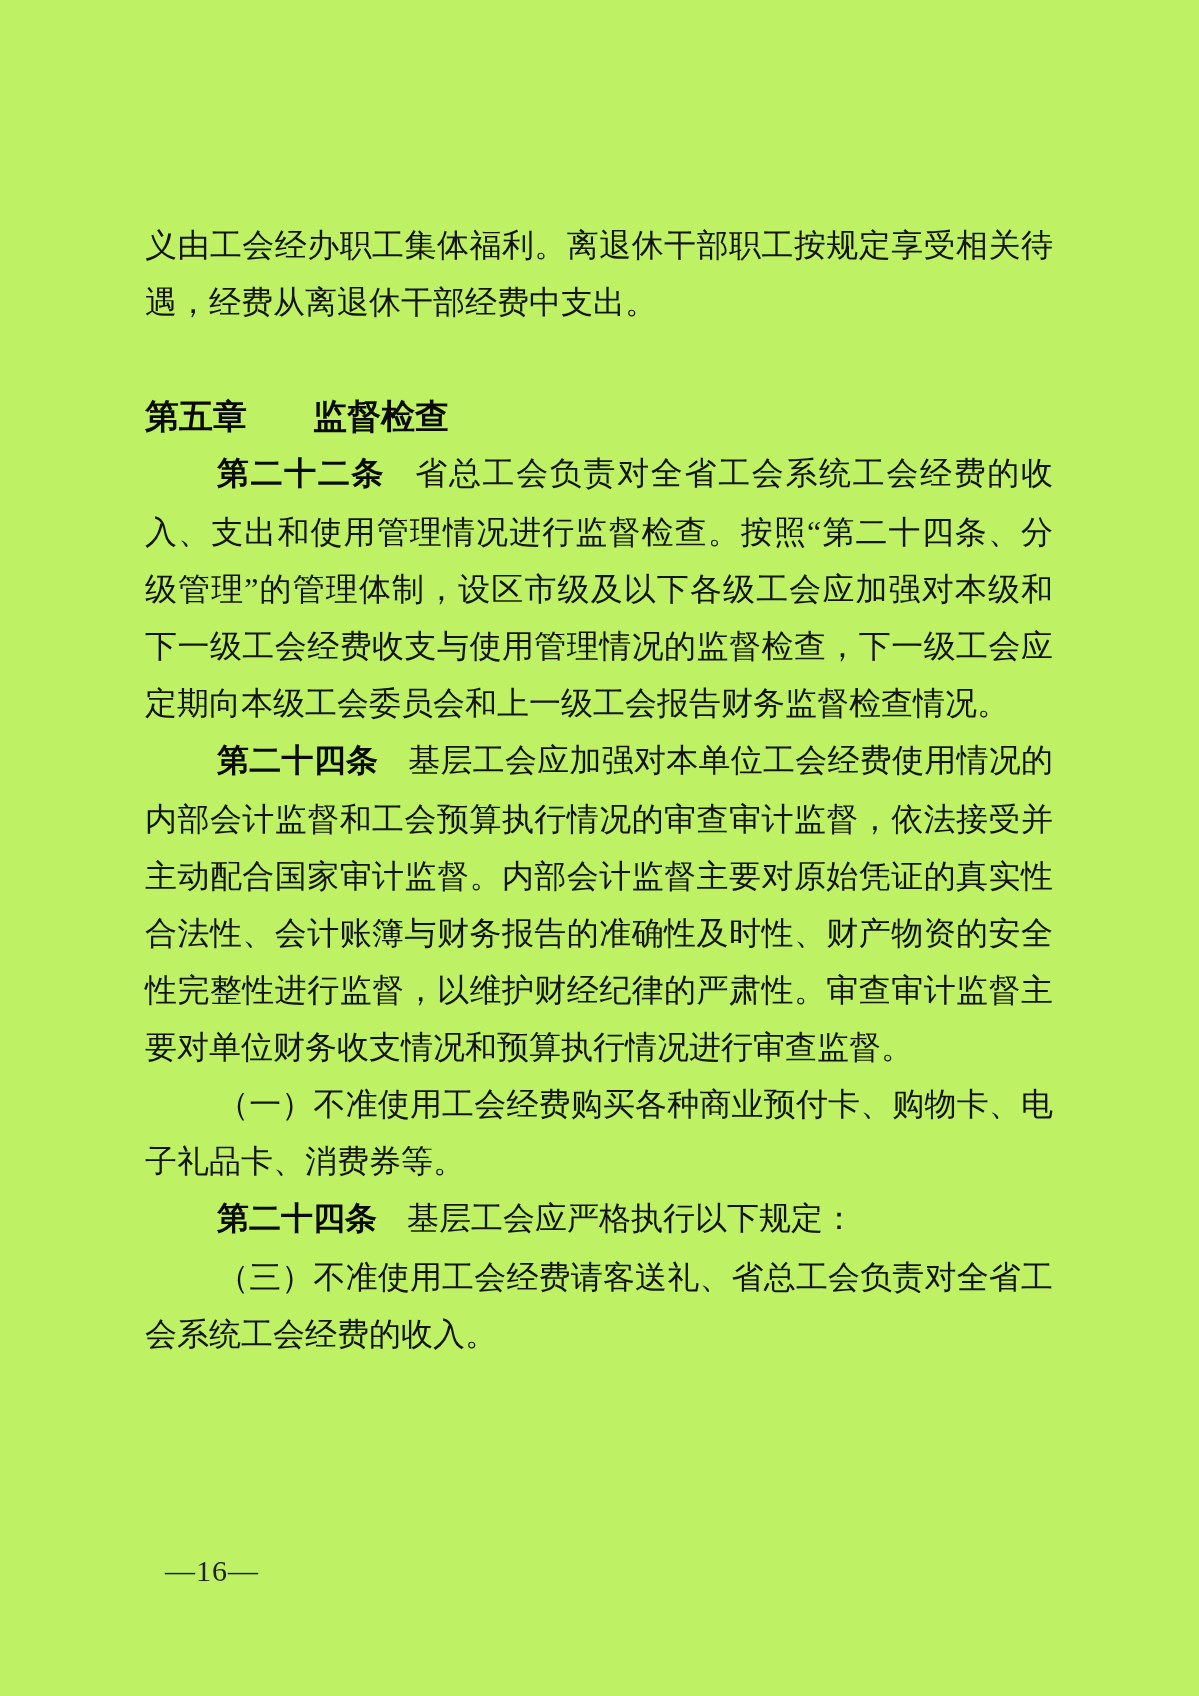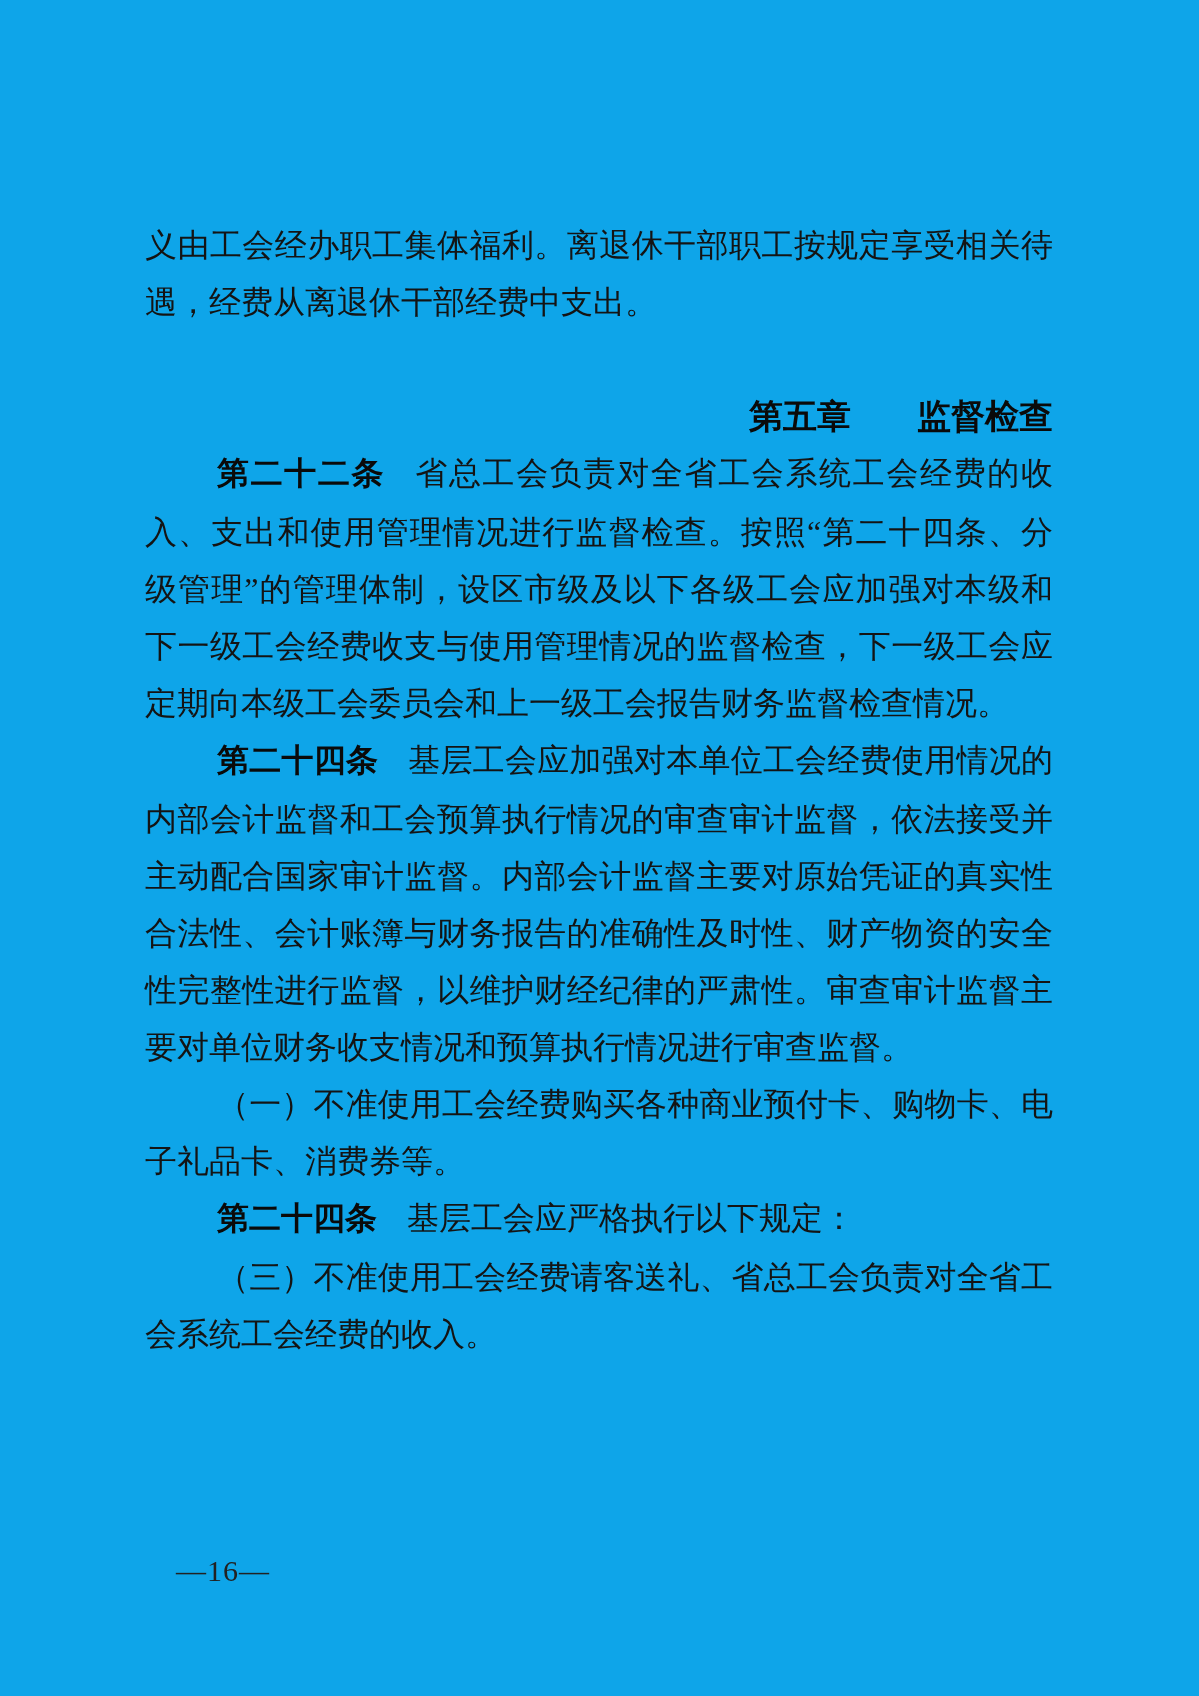--- a/index.html
+++ b/index.html
@@ -4,21 +4,21 @@
 <style>
   html, body {
     margin: 0;
     padding: 0;
     background: #ffffff;
   }
   .page {
     position: relative;
     width: 1199px;
     height: 1696px;
-    background: #0ea5e9;
+    background: #bef264;
     color: #141414;
     font-family: "Liberation Serif", "DejaVu Serif", serif;
     overflow: hidden;
   }
   .content {
     position: absolute;
     left: 145px;
     top: 217px;
     width: 908px;
     font-size: 32px;
@@ -29,40 +29,40 @@
     margin: 0;
     text-indent: 72px;
   }
   .para.no-indent {
     text-indent: 0;
   }
   .chapter {
     margin: 57px 0 0 0;
     padding: 0;
     text-indent: 0;
-    text-align: right;
+    text-align: left;
     font-family: "Liberation Sans", "DejaVu Sans", sans-serif;
     font-weight: bold;
     font-size: 34px;
     line-height: 57px;
     color: #0a0a0a;
   }
   .chapter-gap {
     display: inline-block;
     width: 66px;
   }
   .article-label {
     font-family: Liberation Mono, monospace;
     font-weight: bold;
     color: #0a0a0a;
     margin-right: 30px;
   }
   .footer-pagenum {
     position: absolute;
-    left: 176px;
+    left: 165px;
     top: 1552px;
     font-size: 30px;
     line-height: 38px;
     letter-spacing: 1px;
     color: #222222;
     font-family: "Liberation Serif", "DejaVu Serif", serif;
   }
 </style>
 </head>
 <body>

